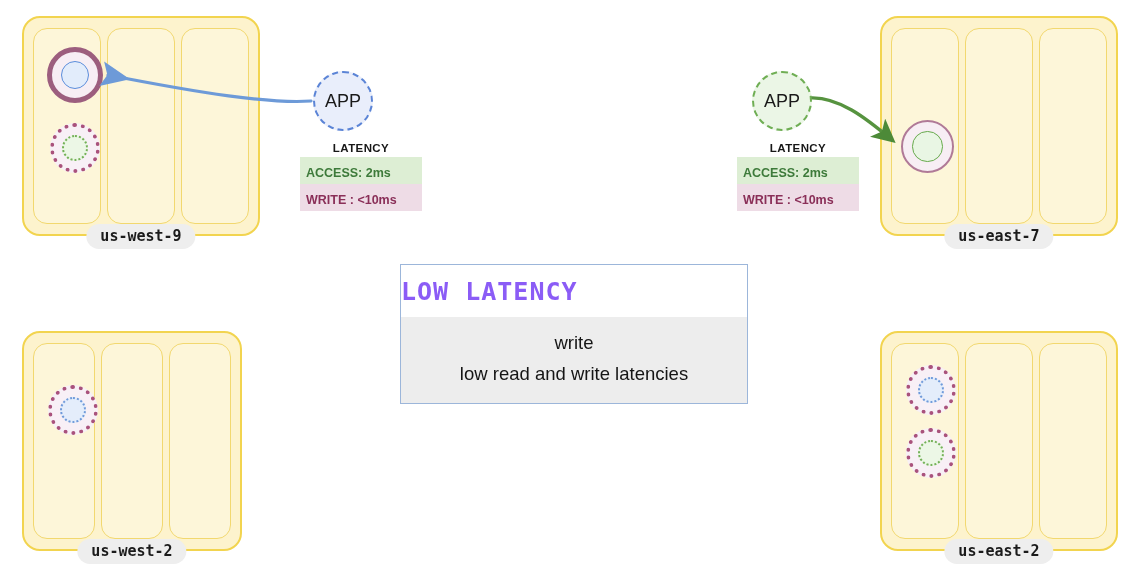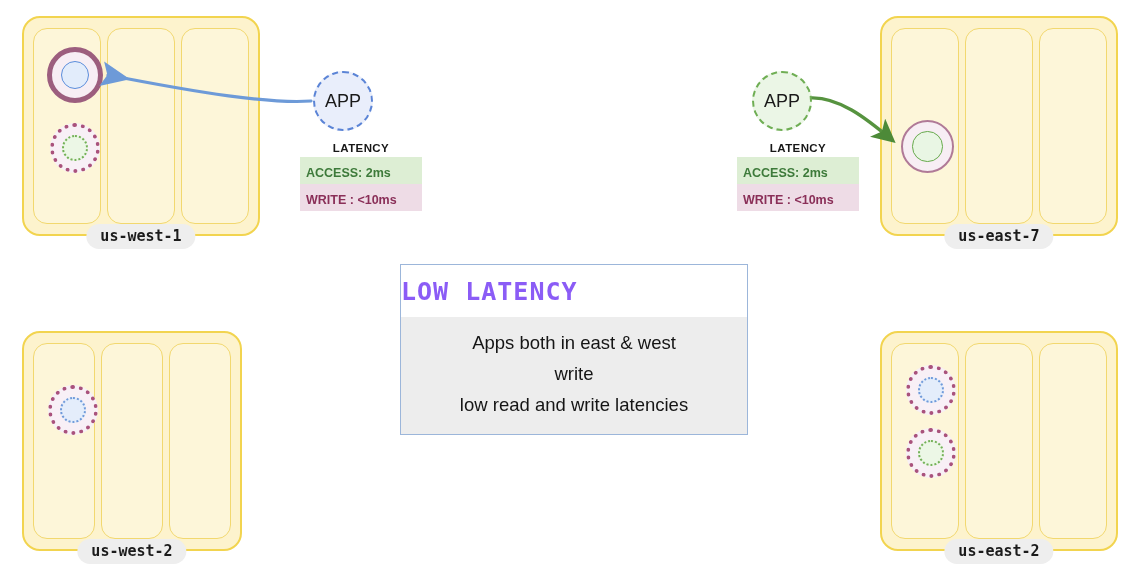--- a/index.html
+++ b/index.html
@@ -160,21 +160,21 @@
       <div class="az"></div>
       <div class="az"></div>
       <div class="az"></div>
     </div>
     <div class="node ring-solid-thick" style="left:25px;top:31px;width:56px;height:56px;">
       <div class="core core-blue-solid"></div>
     </div>
     <div class="node ring-dotted" style="left:28px;top:107px;width:50px;height:50px;">
       <div class="core core-green-dotted"></div>
     </div>
-    <div class="region-label">us-west-1</div>
+    <div class="region-label">us-west-9</div>
   </div>
 
   <div class="region" style="left:880px;top:16px;width:238px;height:220px;">
     <div class="region-box">
       <div class="az"></div>
       <div class="az"></div>
       <div class="az"></div>
     </div>
     <div class="node ring-solid-thin" style="left:21px;top:104px;width:53px;height:53px;">
       <div class="core core-green-solid"></div>
@@ -225,19 +225,18 @@
 
   <div class="latency" style="left:725px;top:142px;width:122px;">
     <div class="latency-title">LATENCY</div>
     <div class="lat-row lat-access">ACCESS: 2ms</div>
     <div class="lat-row lat-write">WRITE : &lt;10ms</div>
   </div>
 
   <div class="callout" style="left:400px;top:264px;width:348px;">
     <div class="callout-title">LOW LATENCY</div>
     <div class="callout-body">
-      <div>Apps both in east &amp; west</div>
       <div>write</div>
       <div>low read and write latencies</div>
     </div>
   </div>
 
 </div>
 
 </body></html>

